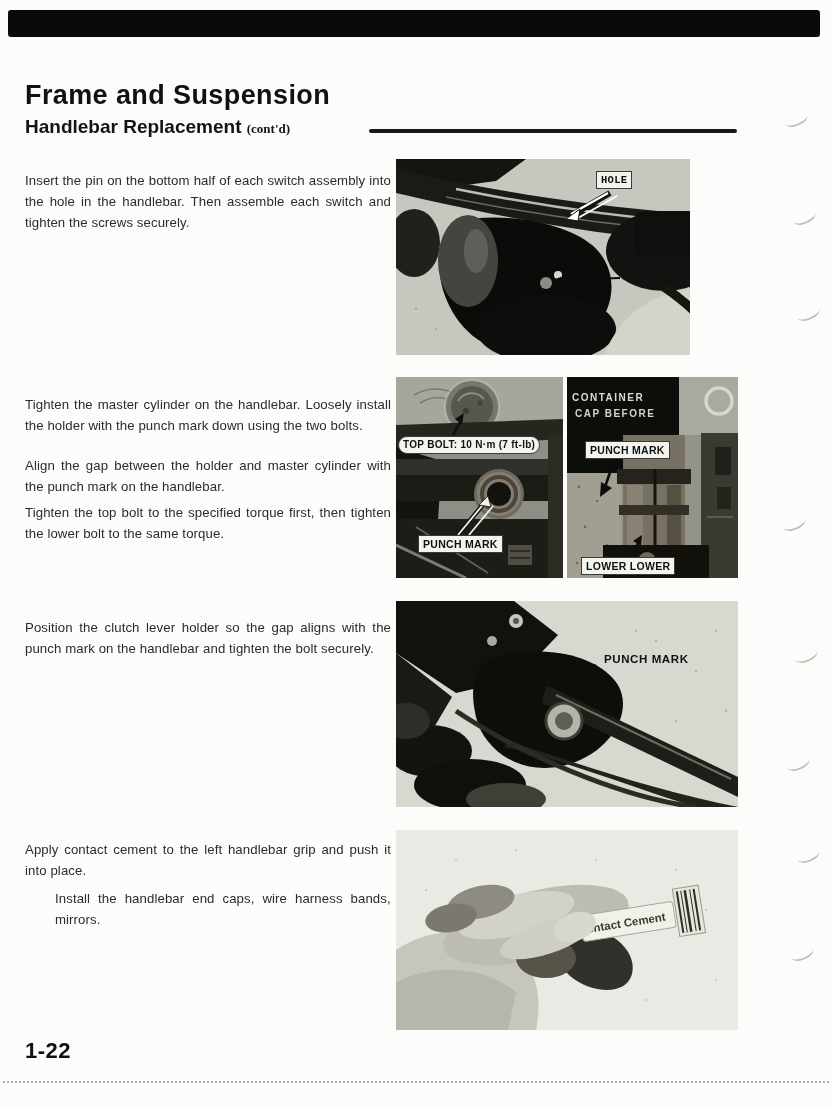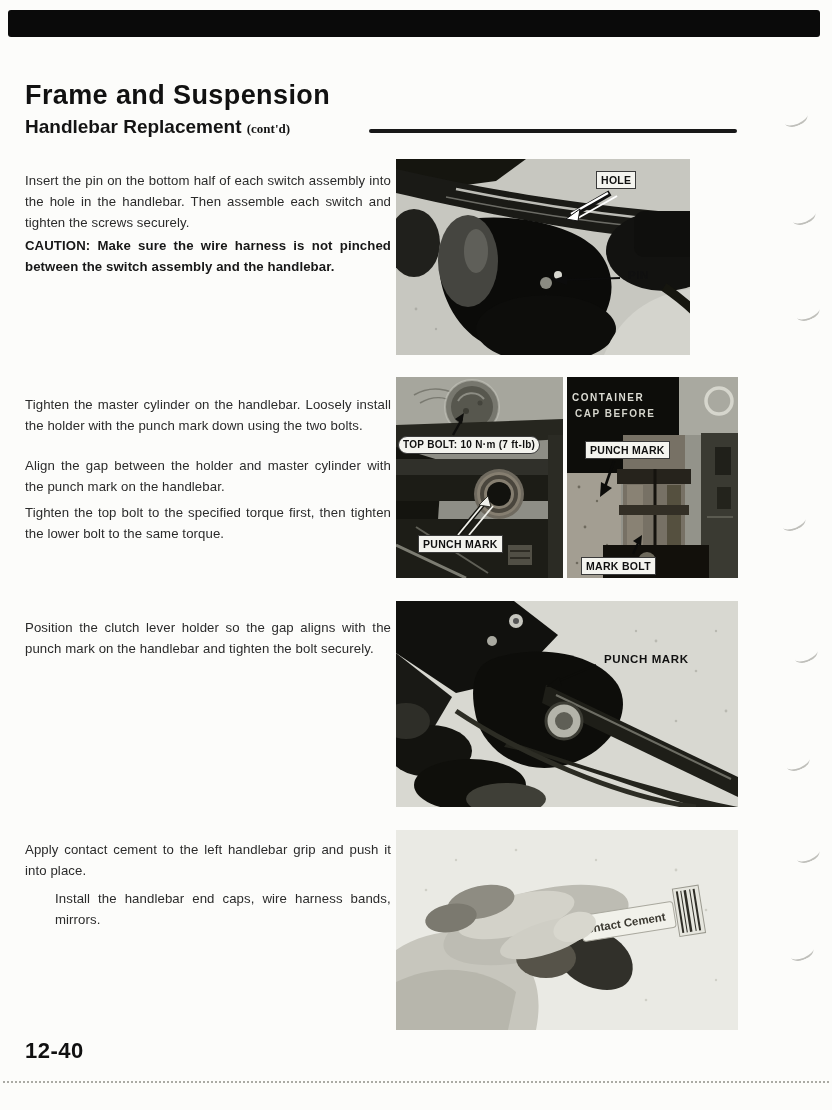--- a/index.html
+++ b/index.html
@@ -38,29 +38,28 @@
   <div class="top-bar"></div>
 
   <div class="title">Frame and Suspension</div>
   <div class="subtitle">
     <span>Handlebar Replacement</span>
     <span class="contd">(cont'd)</span>
   </div>
   <div class="rule"></div>
 
   <p class="para" style="top:157px;">Insert the pin on the bottom half of each switch assembly into the hole in the handlebar. Then assemble each switch and tighten the screws securely.</p>
-  <p class="para bold" style="top:222px;">CAUTION: Make sure the wire harness is not pinched between the switch assembly and the handlebar.</p>
   <p class="para" style="top:381px;">Tighten the master cylinder on the handlebar. Loosely install the holder with the punch mark down using the two bolts.</p>
   <p class="para" style="top:442px;">Align the gap between the holder and master cylinder with the punch mark on the handlebar.</p>
   <p class="para" style="top:489px;">Tighten the top bolt to the specified torque first, then tighten the lower bolt to the same torque.</p>
   <p class="para" style="top:604px;">Position the clutch lever holder so the gap aligns with the punch mark on the handlebar and tighten the bolt securely.</p>
   <p class="para" style="top:826px;">Apply contact cement to the left handlebar grip and push it into place.</p>
   <p class="para" style="top:875px;margin-left:30px;">Install the handlebar end caps, wire harness bands, and mirrors.</p>
 
-  <div class="photo" style="left:396px; top:159px; width:294px; height:196px;">
+  <div class="photo" style="left:396px; top:159px; width:294px; height:196px;font-family:Liberation Mono, monospace;">
     <svg width="342" height="196" viewBox="0 0 342 196">
       <rect width="342" height="196" fill="#c7c7c0"></rect>
       <g fill="#abab a3" opacity="0.8"></g>
       <g fill="#adada6">
         <circle cx="20" cy="150" r="1.4"></circle>
           <circle cx="40" cy="170" r="1.2"></circle>
           <circle cx="300" cy="170" r="1.3"></circle>
         <circle cx="320" cy="150" r="1.2"></circle>
           <circle cx="280" cy="185" r="1.4"></circle>
           <circle cx="240" cy="160" r="1.2"></circle>
@@ -170,21 +169,21 @@
       <g>
         <line x1="47" y1="84" x2="38" y2="110" stroke="#0c0c0a" stroke-width="2.6"></line>
         <polygon points="33,120 34,105 45,111" fill="#0c0c0a"></polygon>
       </g>
       <g>
         <line x1="66" y1="177" x2="72" y2="164" stroke="#0c0c0a" stroke-width="2.2"></line>
         <polygon points="75,158 66,164 74,169" fill="#0c0c0a"></polygon>
       </g>
     </svg>
     <div class="plabel" style="left:18px; top:64px;">PUNCH MARK</div>
-    <div class="plabel" style="left:14px; top:180px;">MARK BOLT</div>
+    <div class="plabel" style="left:14px; top:180px;">LOWER LOWER</div>
   </div>
 
   <div class="photo" style="left:396px; top:601px; width:342px; height:206px;">
     <svg width="342" height="206" viewBox="0 0 342 206">
       <rect width="342" height="206" fill="#d8d8d1"></rect>
       <g fill="#b9b9b1">
         <circle cx="260" cy="40" r="1.4"></circle>
           <circle cx="300" cy="70" r="1.3"></circle>
           <circle cx="320" cy="30" r="1.2"></circle>
         <circle cx="280" cy="120" r="1.3"></circle>
@@ -258,16 +257,16 @@
 
   <div class="bind-mark" style="left:784px; top:112px;"></div>
   <div class="bind-mark" style="left:792px; top:210px;"></div>
   <div class="bind-mark" style="left:796px; top:306px;"></div>
   <div class="bind-mark" style="left:782px; top:516px;"></div>
   <div class="bind-mark" style="left:794px; top:648px;"></div>
   <div class="bind-mark" style="left:786px; top:756px;"></div>
   <div class="bind-mark" style="left:796px; top:848px;"></div>
   <div class="bind-mark" style="left:790px; top:946px;"></div>
 
-  <div class="pageno">12-40</div>
+  <div class="pageno">1-22</div>
   <div class="bottom-line"></div>
 
 </div>
 
 </body></html>

